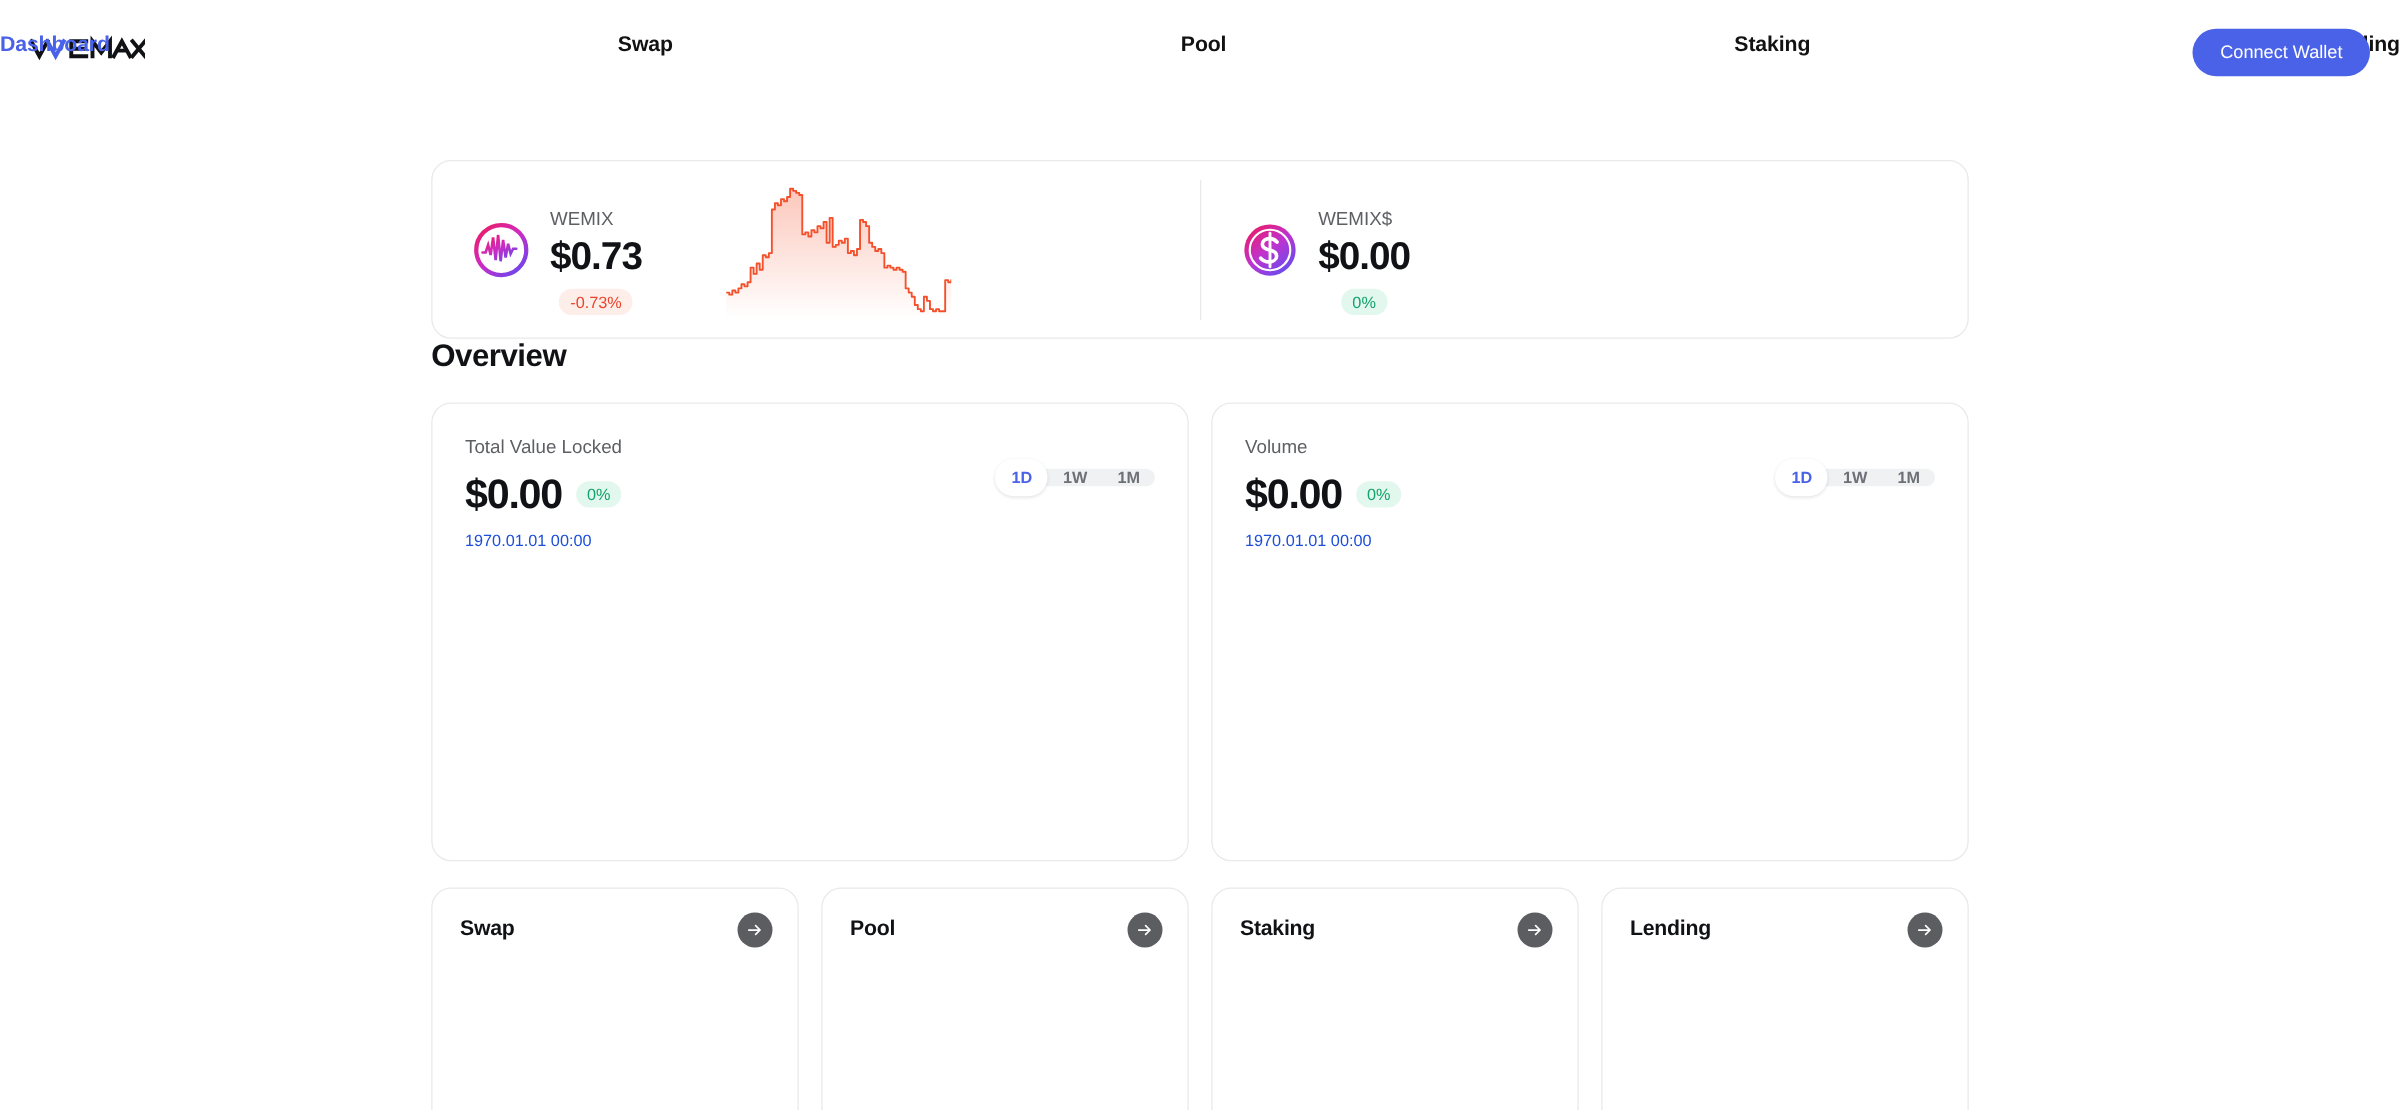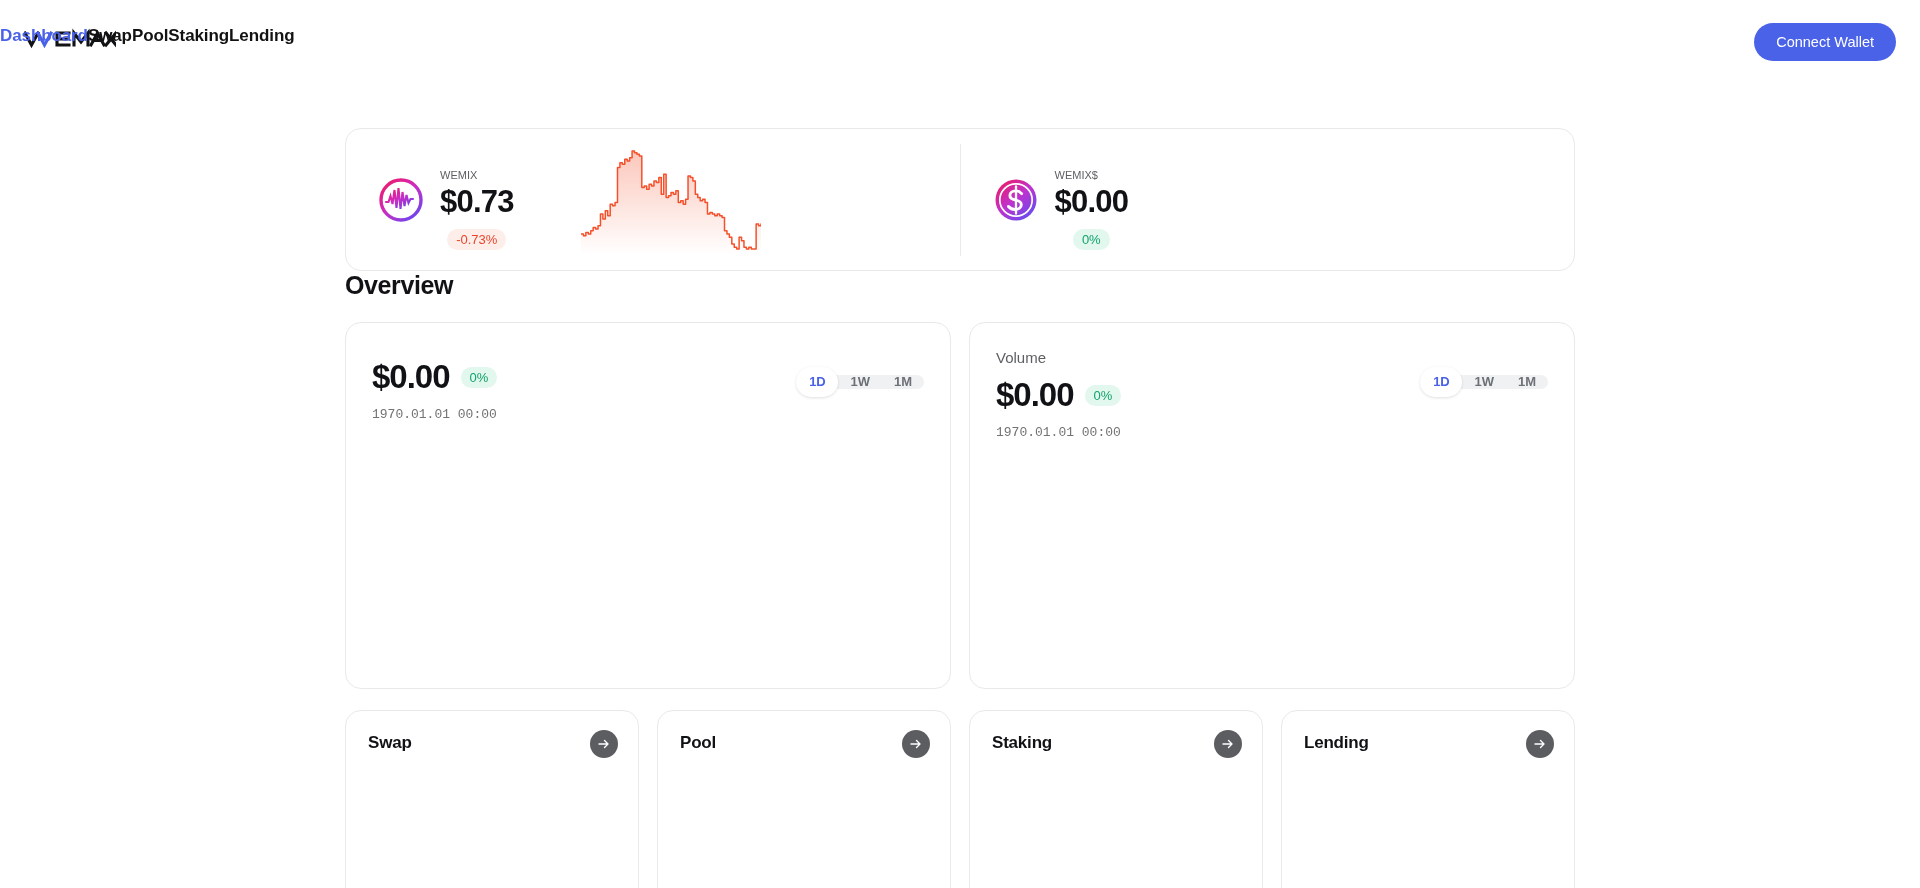--- a/index.html
+++ b/index.html
@@ -28,21 +28,21 @@
     align-items: center;
     height: 30px;
   }
   .logo svg { display: block; }
 
   .nav {
     position: absolute;
     left: 0; right: 0;
     top: 26px;
     display: flex;
-    justify-content: flex-start;
+    justify-content: space-between;
   }
   .nav-item {
     font-size: 17px;
     font-weight: bold;
     color: #121212;
     letter-spacing: -0.1px;
     cursor: pointer;
     white-space: nowrap;
   }
   .nav-item.active { color: #4a62e8; }
@@ -91,21 +91,21 @@
   .ticker-divider {
     width: 1px;
     height: 112px;
     background: #e8e9eb;
     flex: 0 0 1px;
   }
   .token-icon { flex: 0 0 auto; margin-right: 16px; }
   .token-icon svg { display: block; }
   .token-info { display: flex; flex-direction: column; justify-content: center; }
   .token-name {
-    font-size: 11px;
+    font-size: 15px;
     color: #5d5f63;
     margin-bottom: 4px;
     line-height: 1.2;
     margin-top: 20px;
   }
   .token-price-row { display: flex; align-items: center; gap: 10px; flex-direction: column; }
   .token-price {
     font-size: 31px;
     font-weight: bold;
     color: #111215;
@@ -169,22 +169,21 @@
   .stat-value {
     font-size: 33px;
     font-weight: bold;
     color: #111215;
     letter-spacing: -1px;
     line-height: 1.05;
   }
   .stat-time {
     margin-top: 12px;
     font-size: 13px;
-    color: #737373;
-    font-family: Liberation Mono, monospace;
+    color: #1d4ed8;
   }
   .range-toggle {
     position: absolute;
     right: 26px;
     top: 52px;
     display: flex;
     align-items: center;
     background: #eff1f3;
     border-radius: 999px;
     height: 14px;
@@ -344,20 +343,21 @@
         </div>
       </div>
     </div>
   </div>
 
   <h2 class="overview-title">Overview</h2>
 
   <div class="stat-row">
 
     <div class="stat-card">
+      <div class="stat-label">Total Value Locked</div>
       <div class="stat-value-row">
         <div class="stat-value">$0.00</div>
         <div class="badge pos">0%</div>
       </div>
       <div class="stat-time">1970.01.01 00:00</div>
       <div class="range-toggle">
         <button class="range-btn active">1D</button>
         <button class="range-btn">1W</button>
         <button class="range-btn">1M</button>
       </div>

